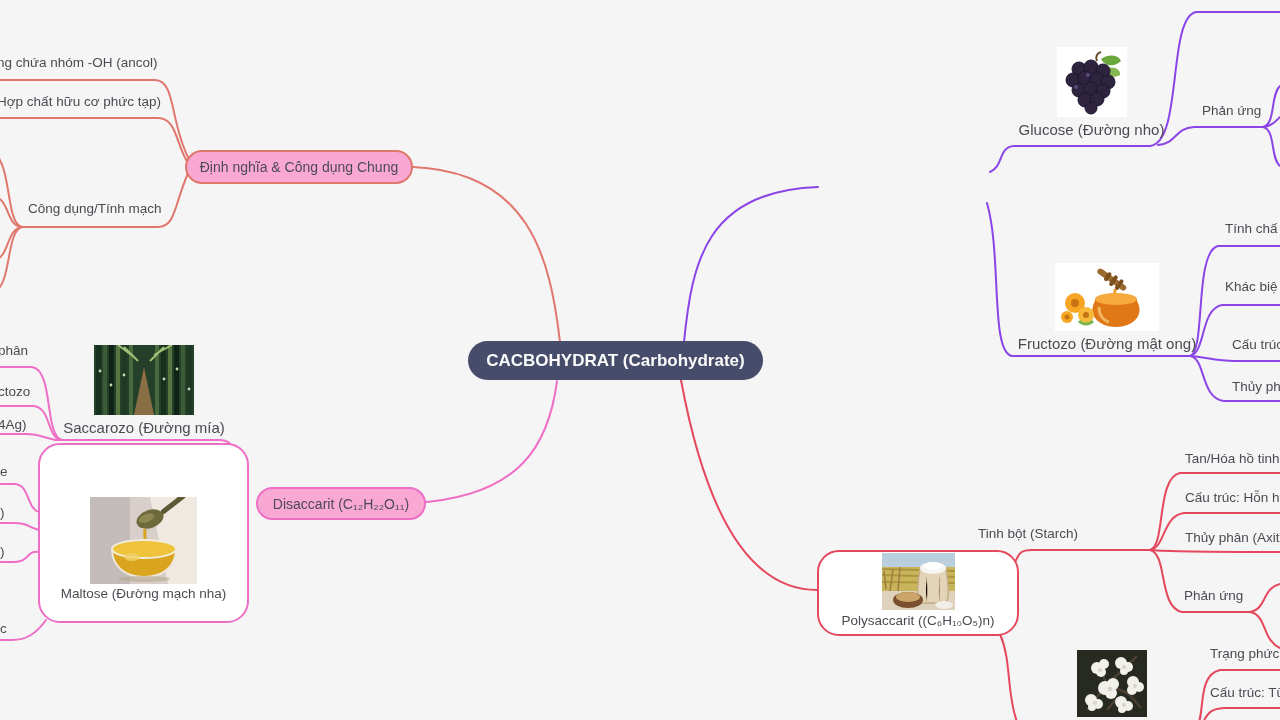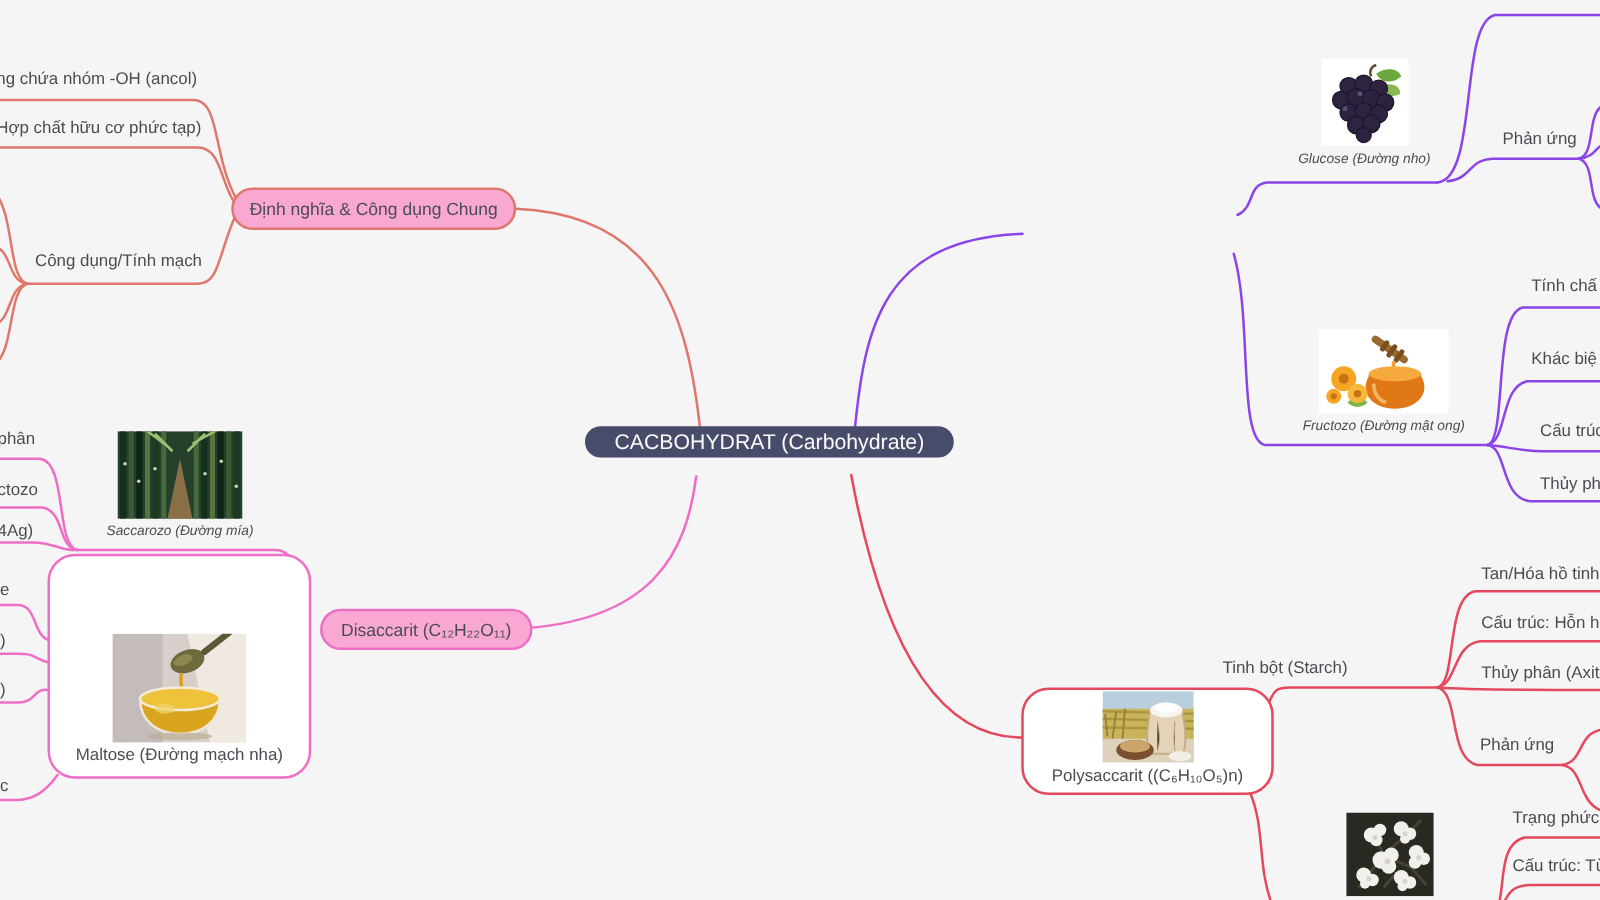--- a/index.html
+++ b/index.html
@@ -16,21 +16,21 @@
     position:absolute;background:#f9a8d4;border:2px solid;border-radius:18px;
     display:flex;align-items:center;justify-content:center;
     font-size:14px;white-space:nowrap;box-sizing:border-box;
   }
   .rootpill{
     position:absolute;background:#474c6b;color:#fafafa;border-radius:20px;
     display:flex;align-items:center;justify-content:center;
     font-size:17px;white-space:nowrap;box-sizing:border-box;
   }
   .group{position:absolute;display:flex;flex-direction:column;align-items:center;}
-  .group .cap{font-size:11px;white-space:nowrap;margin-top:4px;font-style:italic;}
+  .group .cap{font-size:15px;white-space:nowrap;margin-top:4px;}
   .boxnode{
     position:absolute;background:#fff;border:2px solid;border-radius:22px;
     display:flex;flex-direction:column;align-items:center;justify-content:flex-end;
     box-sizing:border-box;
   }
   .boxnode .cap{font-size:13.5px;white-space:nowrap;}
   .thumb{display:block;line-height:0;}
 </style>
 </head>
 <body>
@@ -85,21 +85,21 @@
       <path d="M 1150,550 C 1162,551 1200,552 1280,552"></path>
       <path d="M 1150,550 C 1168,554 1158,607 1182,612 L 1250,612"></path>
       <path d="M 1250,612 C 1267,609 1262,588 1280,584"></path>
       <path d="M 1250,612 C 1267,615 1262,640 1280,648"></path>
       <path d="M 1000,634 C 1012,662 1006,692 1017,722"></path>
       <path d="M 1196,728 C 1206,718 1196,675 1220,670 L 1280,670"></path>
       <path d="M 1196,728 C 1208,723 1202,709 1224,708 L 1280,708"></path>
     </g>
   </svg>
 
-  <div class="rootpill" style="left:468px;top:341px;width:295px;height:25px;">
+  <div class="rootpill" style="left:468px;top:341px;width:295px;height:39px;font-weight:bold;">
     <span>CACBOHYDRAT (Carbohydrate)</span>
   </div>
 
   <div class="pill" style="left:185px;top:150px;width:228px;height:34px;border-color:#e0776d;">
     <span>Định nghĩa &amp; Công dụng Chung</span>
   </div>
   <div class="lbl" style="left:-3px;top:55px;">ng chứa nhóm -OH (ancol)</div>
   <div class="lbl" style="left:-3px;top:94px;">Hợp chất hữu cơ phức tạp)</div>
   <div class="lbl" style="left:28px;top:201px;">Công dụng/Tính mạch</div>
 
@@ -199,21 +199,21 @@
             <circle cx="95" cy="44" r="1.4"></circle>
           </g>
       </svg>
     </span>
     <span class="cap">Saccarozo (Đường mía)</span>
   </div>
   <div class="lbl" style="left:-2px;top:343px;">phân</div>
   <div class="lbl" style="left:-2px;top:384px;">ctozo</div>
   <div class="lbl" style="left:-2px;top:417px;">4Ag)</div>
 
-  <div class="boxnode" style="left:38px;top:443px;width:211px;height:180px;border-color:#ee6ec6;padding-bottom:10px;">
+  <div class="boxnode" style="left:38px;top:443px;width:211px;height:180px;border-color:#ee6ec6;padding-bottom:20px;">
     <span class="thumb">
       <svg width="107" height="87" viewBox="0 0 107 87">
         <rect width="107" height="87" fill="#d8cfcb"></rect>
         <rect x="0" y="0" width="40" height="87" fill="#c4bcba"></rect>
         <path d="M60,0 L107,0 L107,87 L78,87 Z" fill="#efe9e2"></path>
         <g transform="rotate(-20 60 22)">
           <ellipse cx="60" cy="22" rx="14" ry="9" fill="#6e6a3c"></ellipse>
           <ellipse cx="57" cy="20" rx="8" ry="4" fill="#8d8852"></ellipse>
           <rect x="72" y="18" width="30" height="5" rx="2.5" fill="#5c5834" transform="rotate(-18 72 18)"></rect>
         </g>

